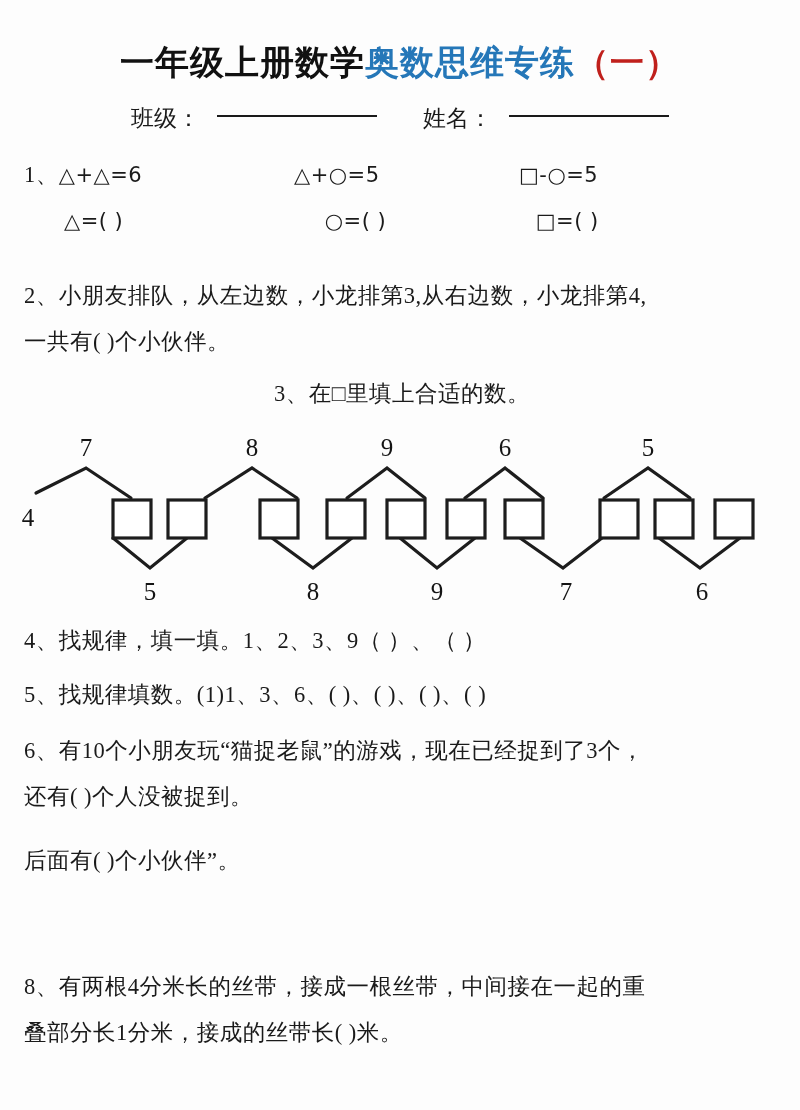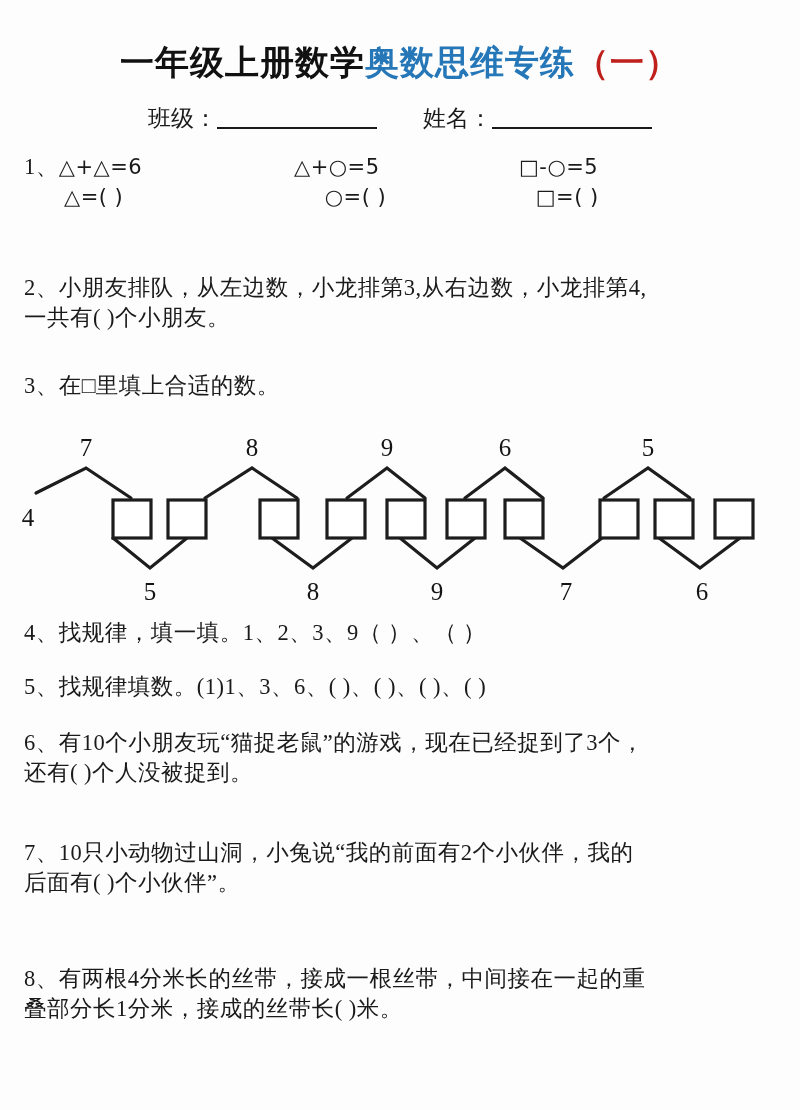--- a/index.html
+++ b/index.html
@@ -47,39 +47,39 @@
     left: 0;
     width: 800px;
     display: flex;
     justify-content: center;
     align-items: flex-end;
     gap: 46px;
     font-size: 23px;
   }
   .idfield {
     display: flex;
-    align-items: flex-end;
-    gap: 0;
+    align-items: center;
+    gap: 17px;
   }
   .idfield .lbl { font-size: 23px; letter-spacing: 0px; }
   .idfield .rule {
     display: inline-block;
     width: 160px;
     height: 0;
     border-bottom: 2.5px solid #1a1a1a;
     margin-bottom: 5px;
   }
 
   
   .q {
     position: absolute;
     left: 24px;
     width: 756px;
     font-size: 22.5px;
-    line-height: 30px;
+    line-height: 46px;
     letter-spacing: 0.5px;
   }
   .q .line { white-space: nowrap; }
 
   
   .eqrow {
     display: flex;
     width: 640px;
     white-space: nowrap;
   }
@@ -137,24 +137,24 @@
     </div>
     <div class="eqrow indent">
       <span class="col c1 sym">△=(   )</span>
       <span class="col c2 sym">○=(   )</span>
       <span class="col c3 sym">□=(   )</span>
     </div>
   </div>
 
   <div class="q" style="top:273px;">
     <div class="line">2、小朋友排队，从左边数，小龙排第3,从右边数，小龙排第4,</div>
-    <div class="line">一共有(   )个小朋友。</div>
-  </div>
-
-  <div class="q" style="top:371px;">
+    <div class="line">一共有(   )个小伙伴。</div>
+  </div>
+
+  <div class="q" style="top:371px;text-align:center;">
     <div class="line">3、在□里填上合适的数。</div>
   </div>
 
   <div class="chain">
     <svg width="800" height="185" viewBox="0 0 800 185" xmlns="http://www.w3.org/2000/svg">
       <g stroke="#1d1d1d" stroke-width="3.2" fill="none" stroke-linecap="round">
 
         <polyline points="36,65 86,40 131,70"></polyline>
 
         <polyline points="113,110 150,140 187,110"></polyline>
@@ -212,21 +212,20 @@
   <div class="q" style="top:672px;">
     <div class="line">5、找规律填数。(1)1、3、6、(   )、(   )、(   )、(   )</div>
   </div>
 
   <div class="q" style="top:728px;">
     <div class="line">6、有10个小朋友玩“猫捉老鼠”的游戏，现在已经捉到了3个，</div>
     <div class="line">还有(   )个人没被捉到。</div>
   </div>
 
   <div class="q" style="top:838px;">
-    <div class="line">7、10只小动物过山洞，小兔说“我的前面有2个小伙伴，我的</div>
     <div class="line">后面有(   )个小伙伴”。</div>
   </div>
 
   <div class="q" style="top:964px;">
     <div class="line">8、有两根4分米长的丝带，接成一根丝带，中间接在一起的重</div>
     <div class="line">叠部分长1分米，接成的丝带长(   )米。</div>
   </div>
 
 </div>
 

